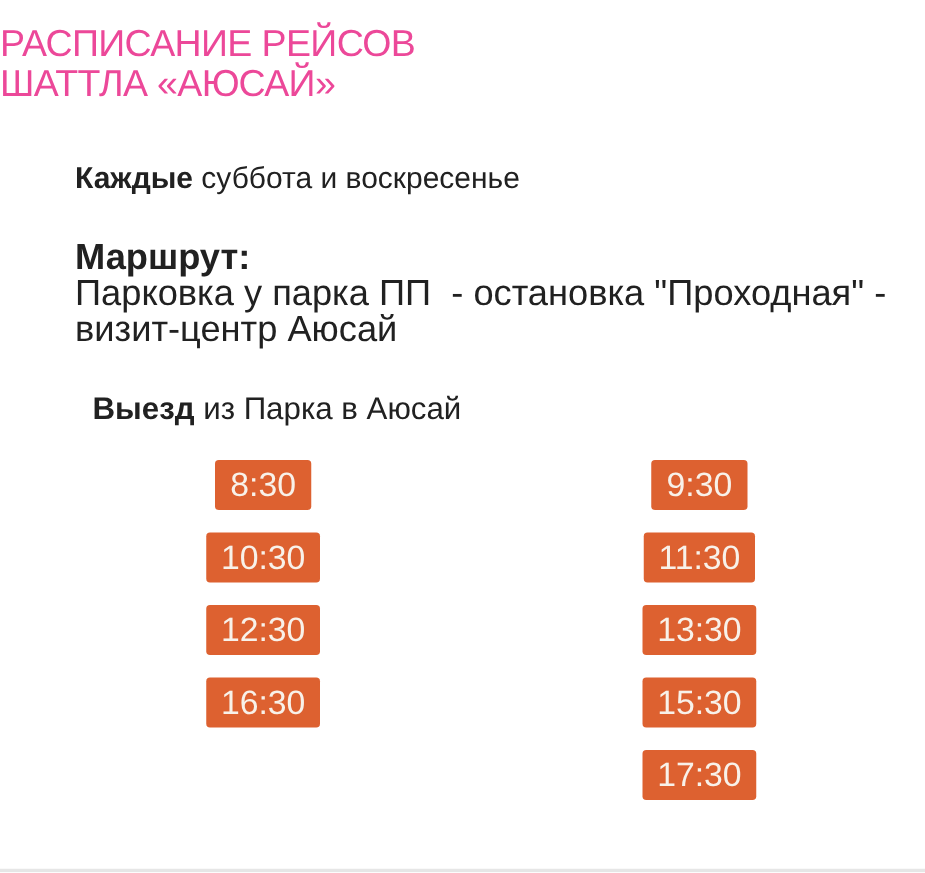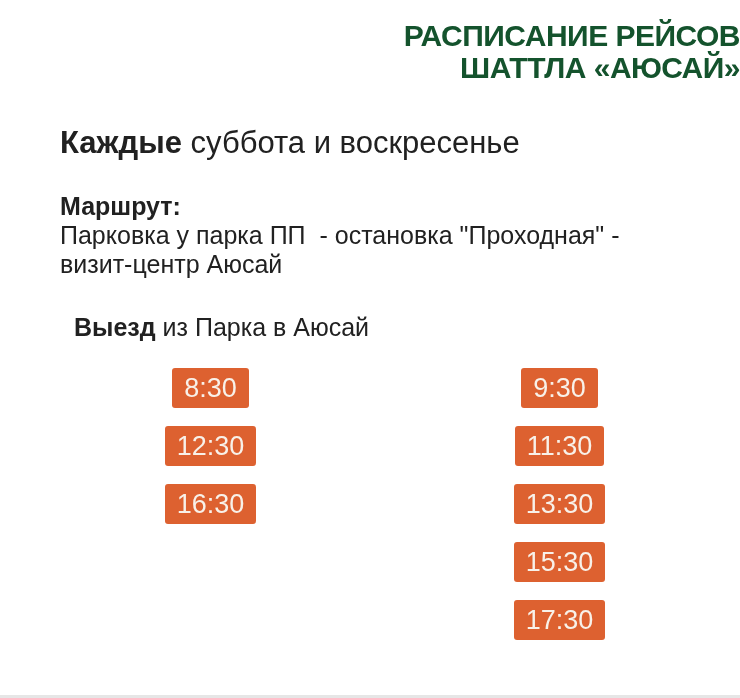--- a/index.html
+++ b/index.html
@@ -14,41 +14,41 @@
     background: #ffffff;
     overflow: hidden;
     font-family: "Liberation Sans", "DejaVu Sans", sans-serif;
     color: #212121;
   }
   .title {
     position: absolute;
     top: 20px;
     left: 0;
     right: 0;
-    text-align: right;
+    text-align: left;
     font-size: 30px;
     line-height: 32px;
-    font-weight: 700;
+    font-weight: 400;
     letter-spacing: -0.5px;
-    color: #14532d;
+    color: #ec4899;
   }
   .days {
     position: absolute;
     left: 60px;
     top: 128px;
     margin: 0;
-    font-size: 31px;
+    font-size: 24px;
     line-height: 30px;
     white-space: pre;
   }
   .route {
     position: absolute;
     left: 60px;
     top: 192px;
-    font-size: 25px;
+    font-size: 29px;
     line-height: 29px;
   }
   .route-label { font-weight: 700; white-space: pre; }
   .route-line { white-space: pre; }
   .col-header {
     position: absolute;
     top: 312px;
     margin: 0;
     font-size: 25px;
     line-height: 30px;
@@ -103,20 +103,21 @@
     <div class="route-label">Маршрут:</div>
     <div class="route-line">Парковка у парка ПП  - остановка "Проходная" -</div>
     <div class="route-line">визит-центр Аюсай</div>
   </div>
 
   <p class="col-header left"><b>Выезд</b><span> из Парка в Аюсай</span></p>
 
 
   <div class="times-col left">
     <span class="time-chip">8:30</span>
+    <span class="time-chip">10:30</span>
     <span class="time-chip">12:30</span>
     <span class="time-chip">16:30</span>
   </div>
 
   <div class="times-col right">
     <span class="time-chip">9:30</span>
     <span class="time-chip">11:30</span>
     <span class="time-chip">13:30</span>
     <span class="time-chip">15:30</span>
     <span class="time-chip">17:30</span>

